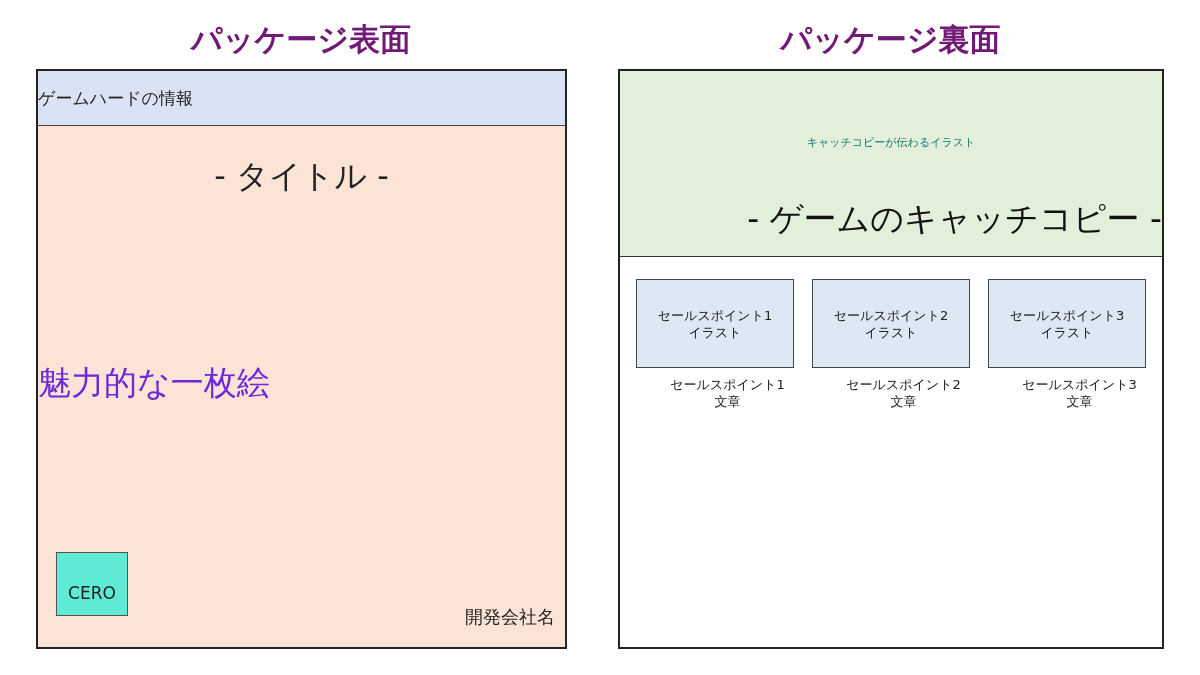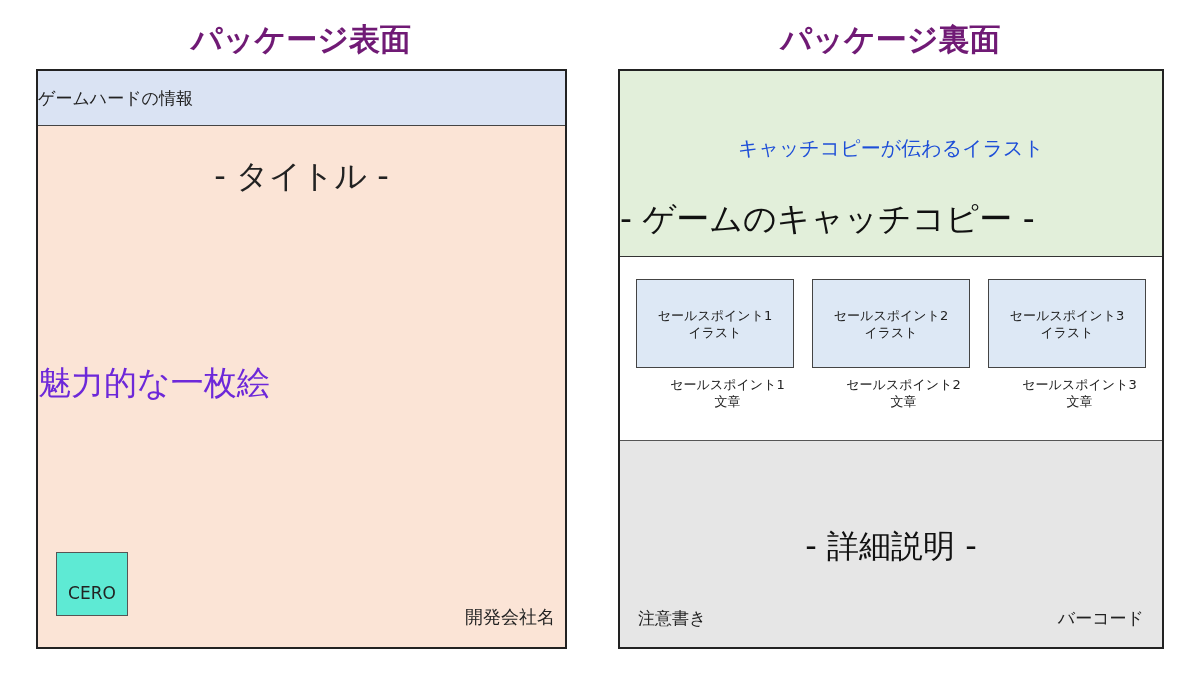--- a/index.html
+++ b/index.html
@@ -45,25 +45,25 @@
       font-size: 18px; color: #222;
     }
 
     
     .catch-area {
       position: absolute; left: 0; top: 0; right: 0; height: 186px;
       background: #e2efda; border-bottom: 1.5px solid #333;
     }
     .catch-illust {
       position: absolute; left: 0; right: 0; top: 64px;
-      text-align: center; font-size: 20px; color: #1d4ed8;
+      text-align: center; font-size: 11px; color: #0f766e;
     }
     .catch-copy {
       position: absolute; left: 0; right: 0; top: 126px;
-      text-align: left; font-size: 33px; color: #111;
+      text-align: right; font-size: 33px; color: #111;
     }
     .points {
       position: absolute; left: 0; right: 0; top: 186px; height: 183px;
       background: #fff;
     }
     .point { position: absolute; top: 22px; width: 183px; }
     .point-illust {
       width: 158px; height: 89px; background: #dde8f5; border: 1.5px solid #444;
       display: flex; align-items: center; justify-content: center; text-align: center;
       font-size: 13px; line-height: 17px; color: #222;
@@ -126,18 +126,13 @@
     <div class="point" style="left:368px;">
       <div class="point-illust">
         <div><span>セールスポイント3</span><br><span>イラスト</span></div>
       </div>
       <div class="point-text">
         <span>セールスポイント3</span><br><span>文章</span>
       </div>
     </div>
   </div>
 
-  <div class="detail-area">
-    <div class="detail-title">- 詳細説明 -</div>
-    <div class="notice">注意書き</div>
-    <div class="barcode">バーコード</div>
-  </div>
 </div>
 
 </body></html>

